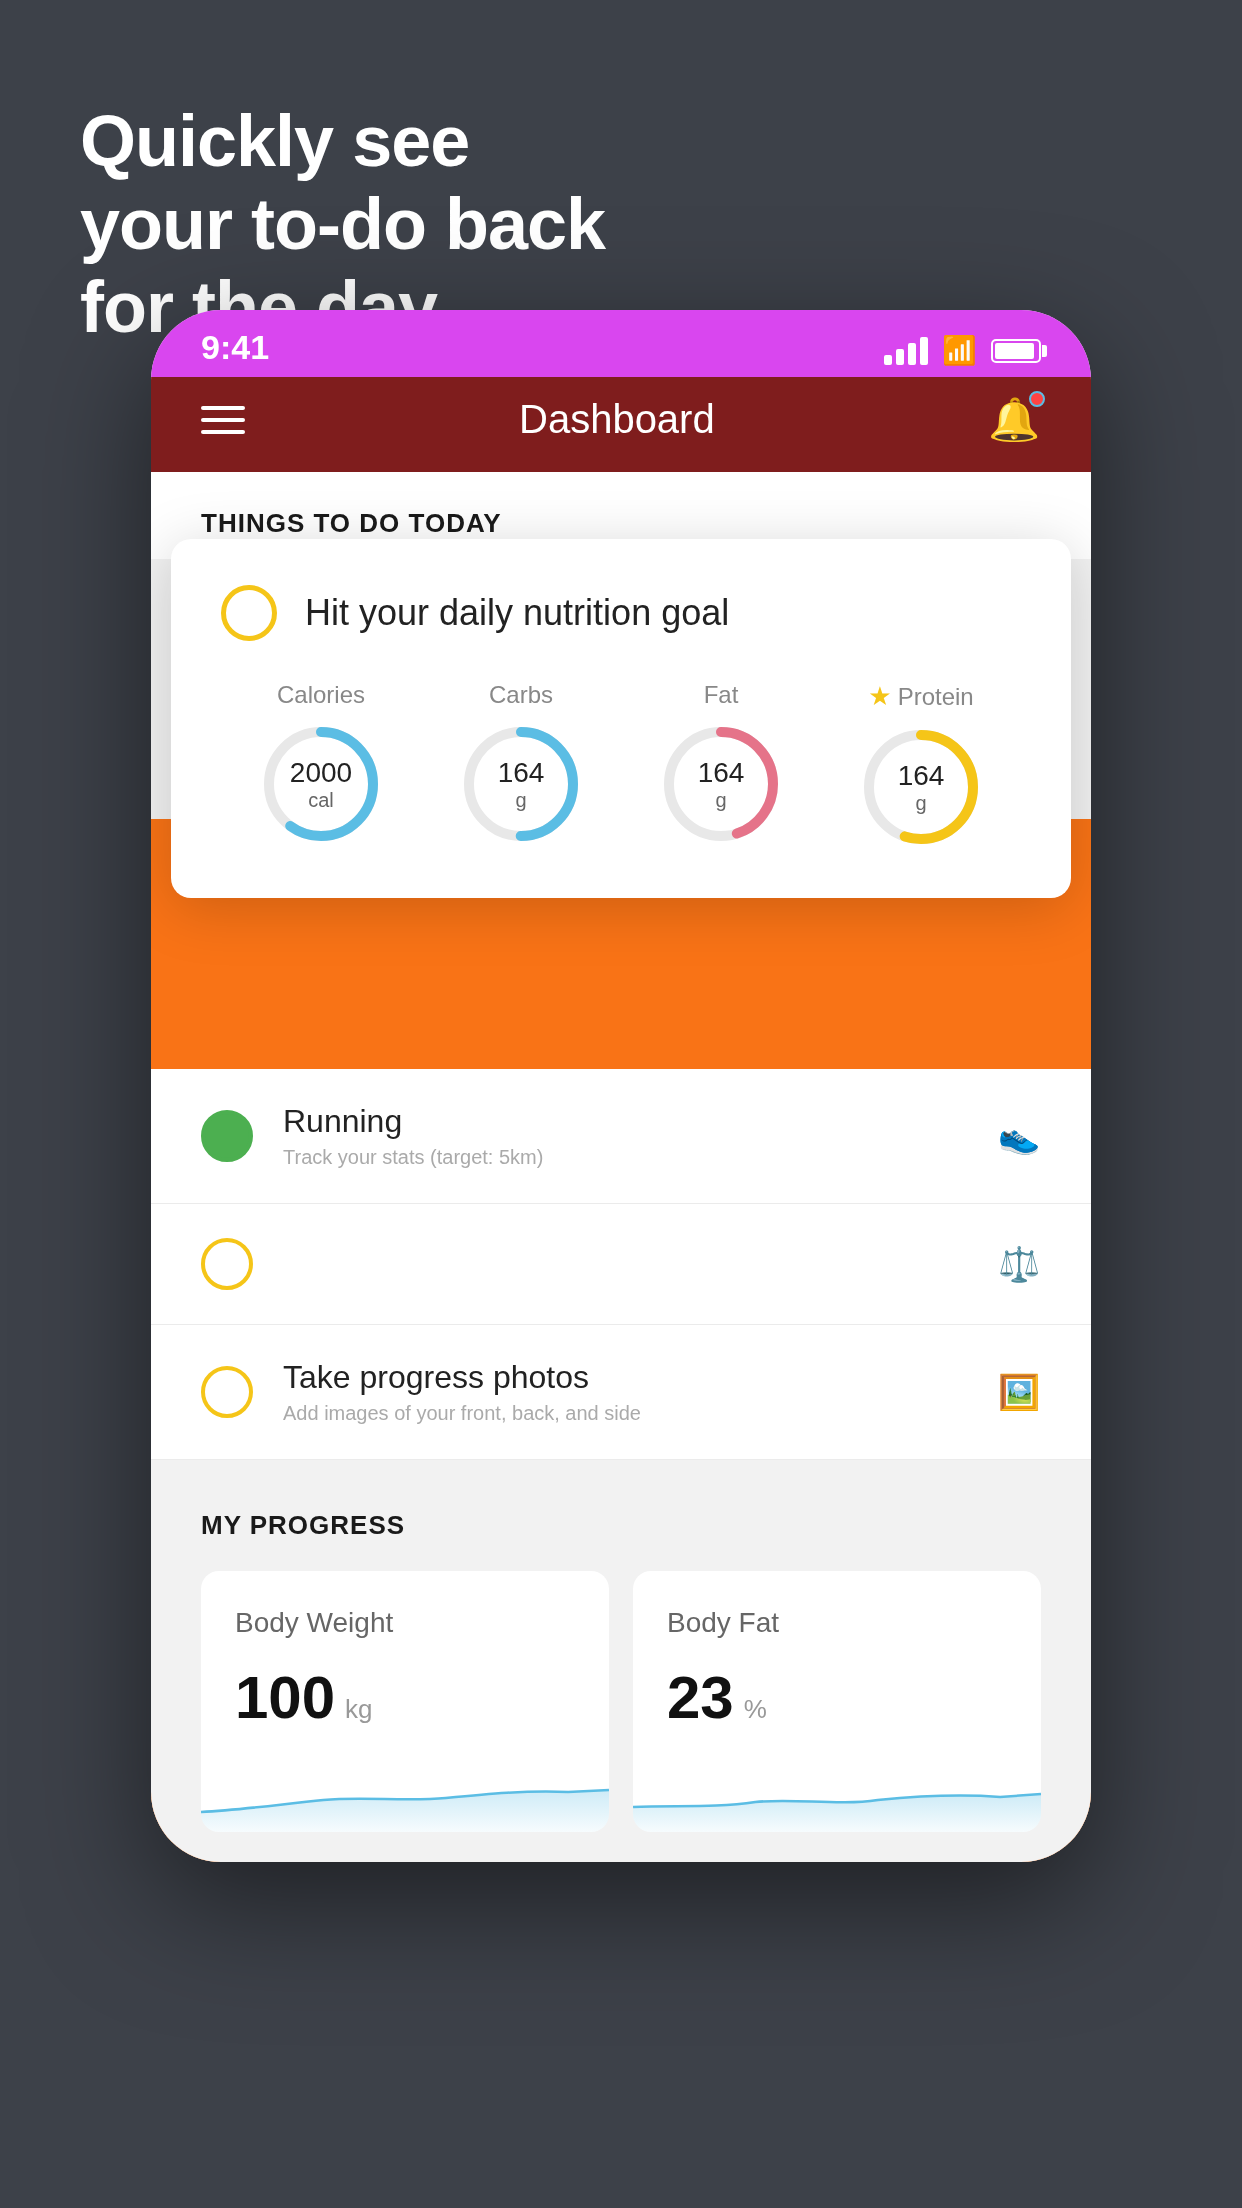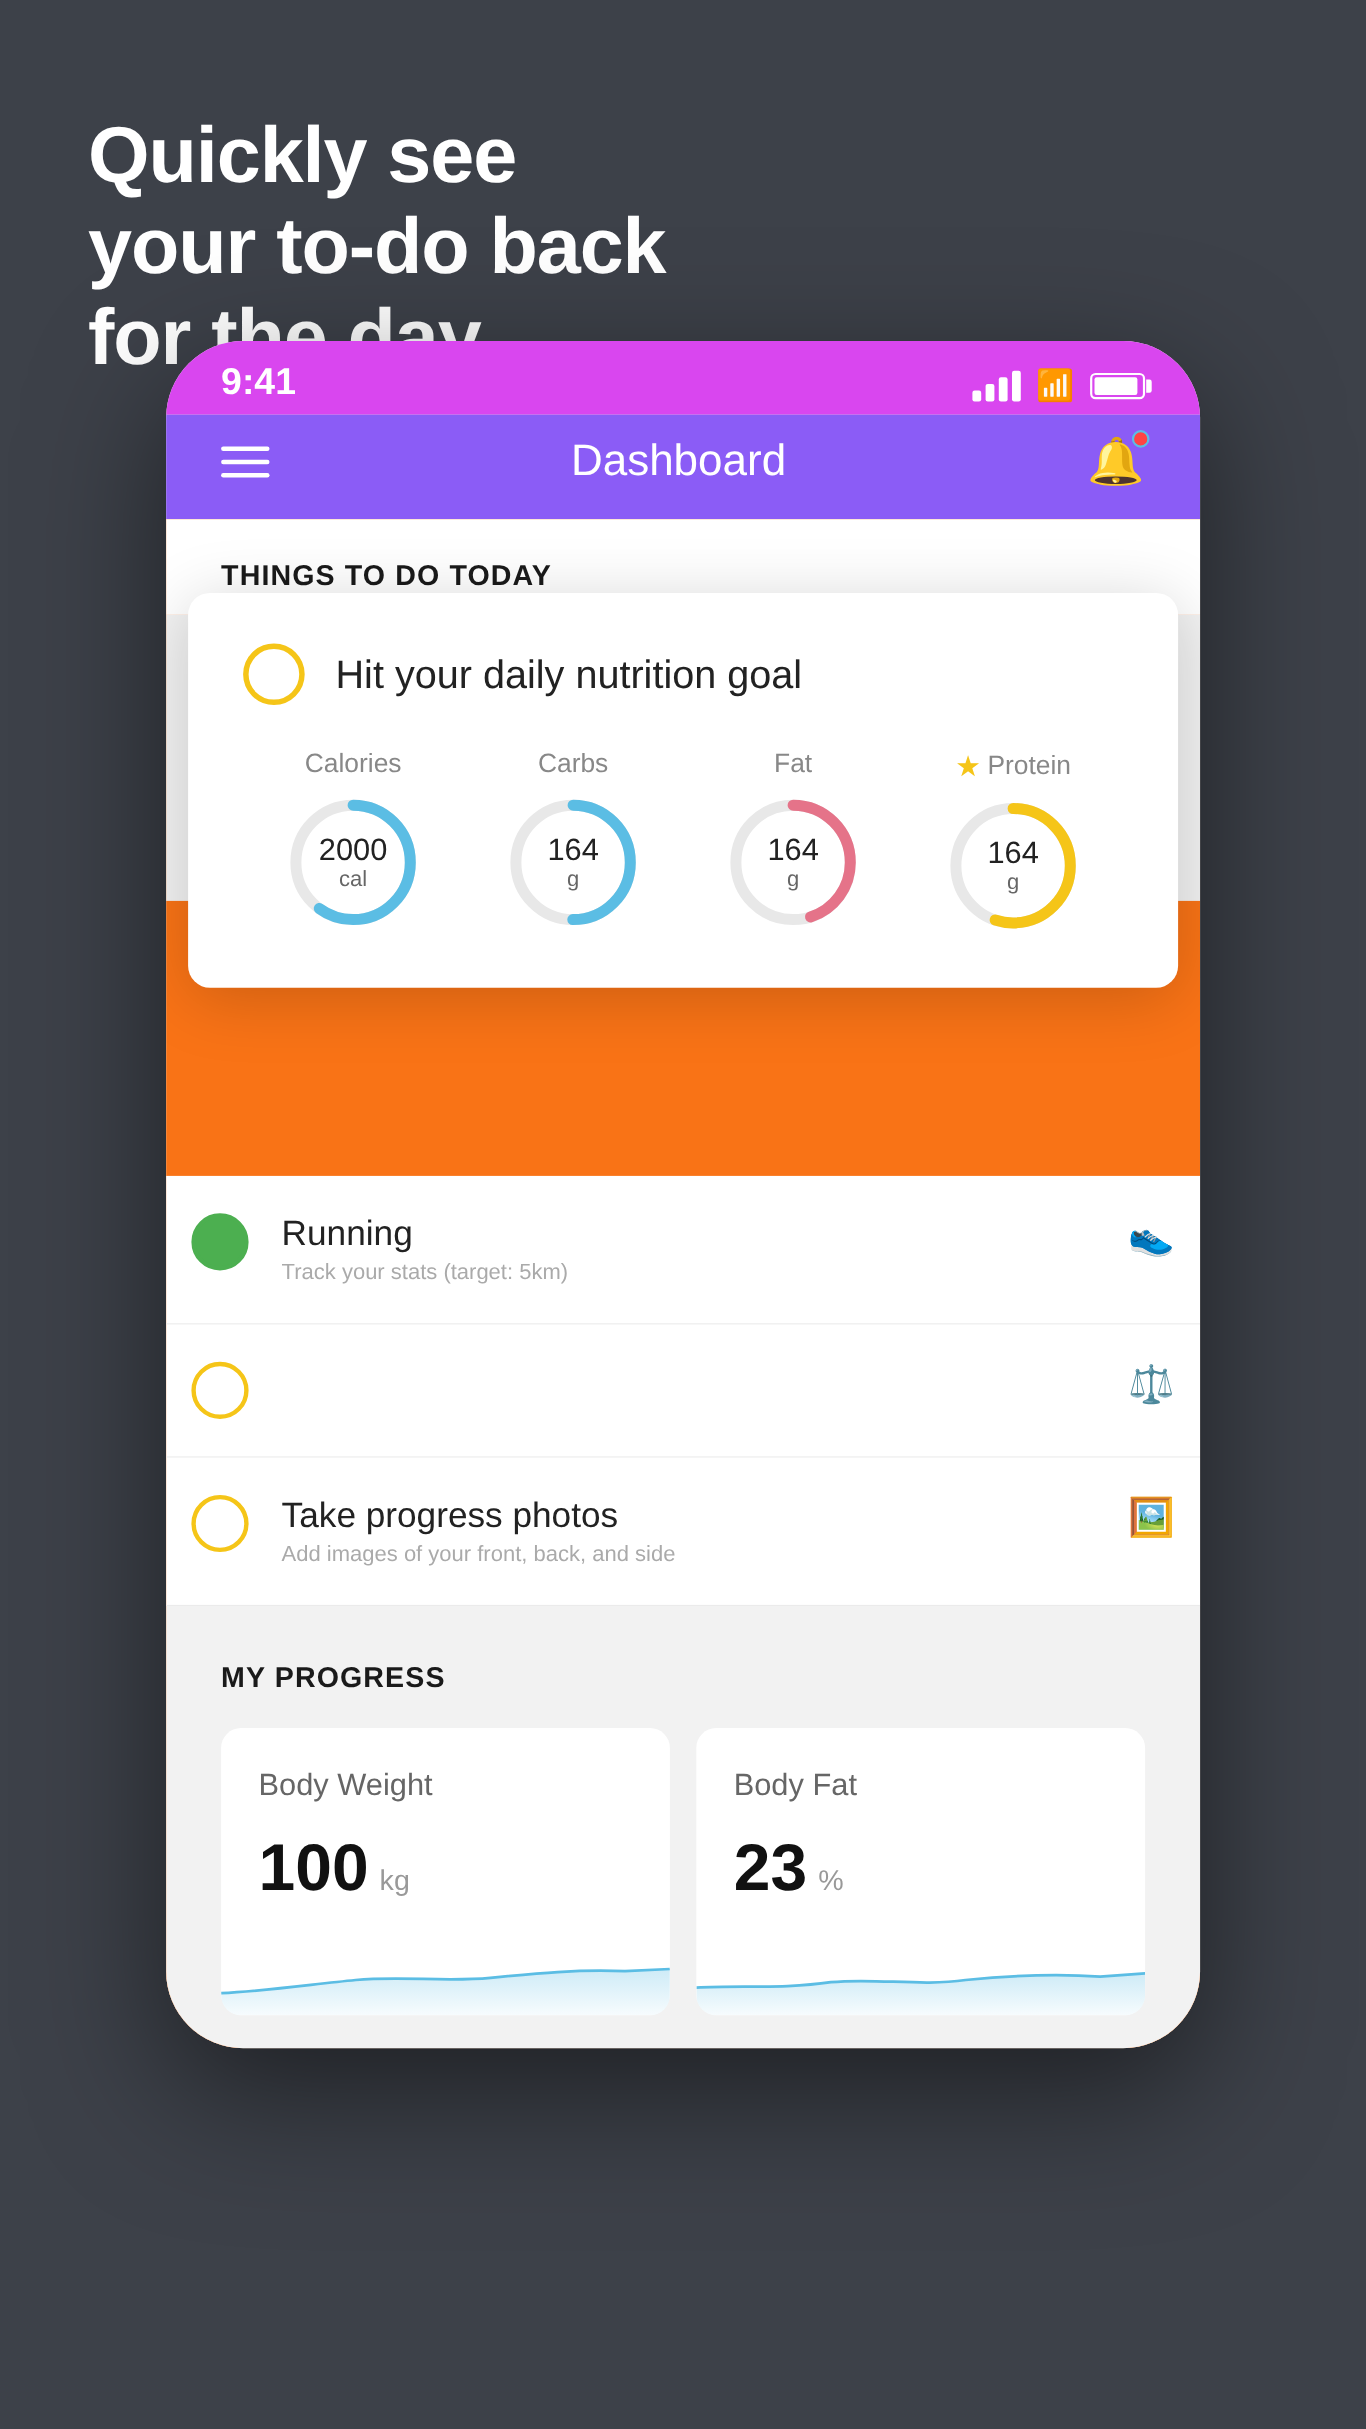--- a/index.html
+++ b/index.html
@@ -96,21 +96,21 @@
     .battery-fill {
       position: absolute;
       left: 2px; top: 2px; bottom: 2px;
       width: 85%;
       background: #fff;
       border-radius: 2px;
     }
 
     
     .nav-bar {
-      background: #8b5cf6;
+      background: #7f1d1d;
       display: flex;
       justify-content: space-between;
       align-items: center;
       padding: 18px 50px 28px 50px;
     }
     .hamburger {
       display: flex;
       flex-direction: column;
       gap: 8px;
       cursor: pointer;
@@ -252,22 +252,22 @@
       color: #666;
     }
 
     
     .todo-list {
       background: #fff;
       margin-top: 250px;
     }
     .todo-item {
       display: flex;
-      align-items: flex-start;
-      padding: 34px 23px;
+      align-items: center;
+      padding: 34px 50px;
       border-bottom: 1px solid #ebebeb;
       gap: 30px;
       position: relative;
     }
     .todo-circle {
       width: 52px;
       height: 52px;
       border-radius: 50%;
       border: 4px solid;
       flex-shrink: 0;

